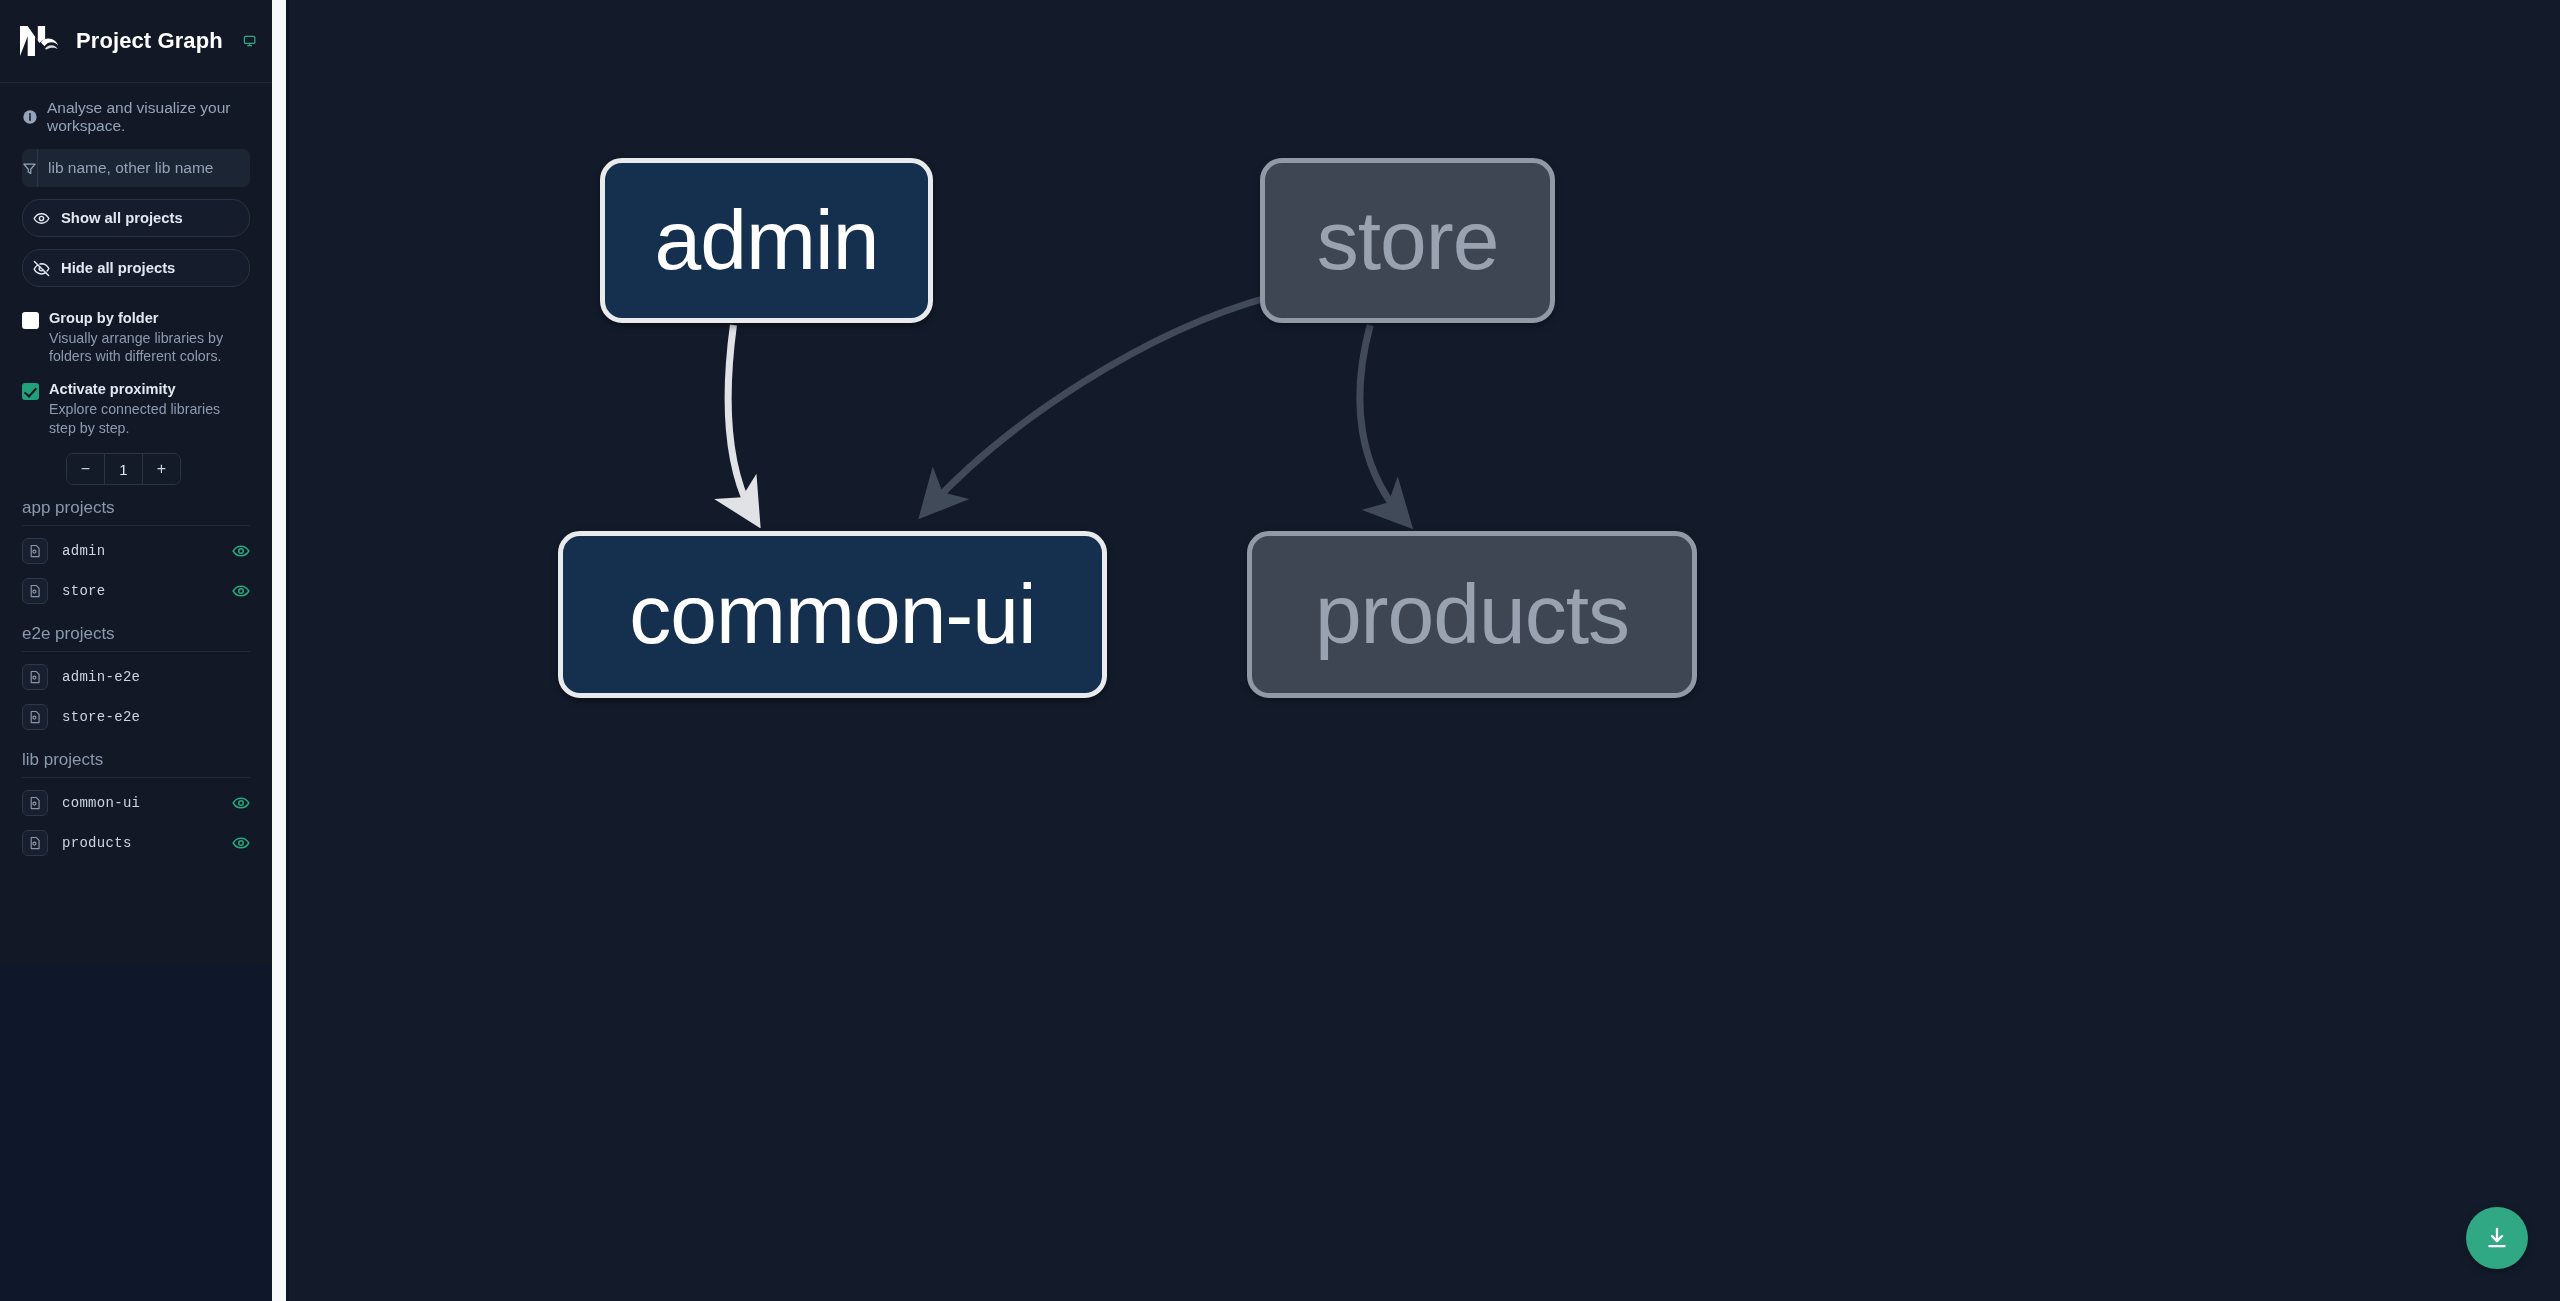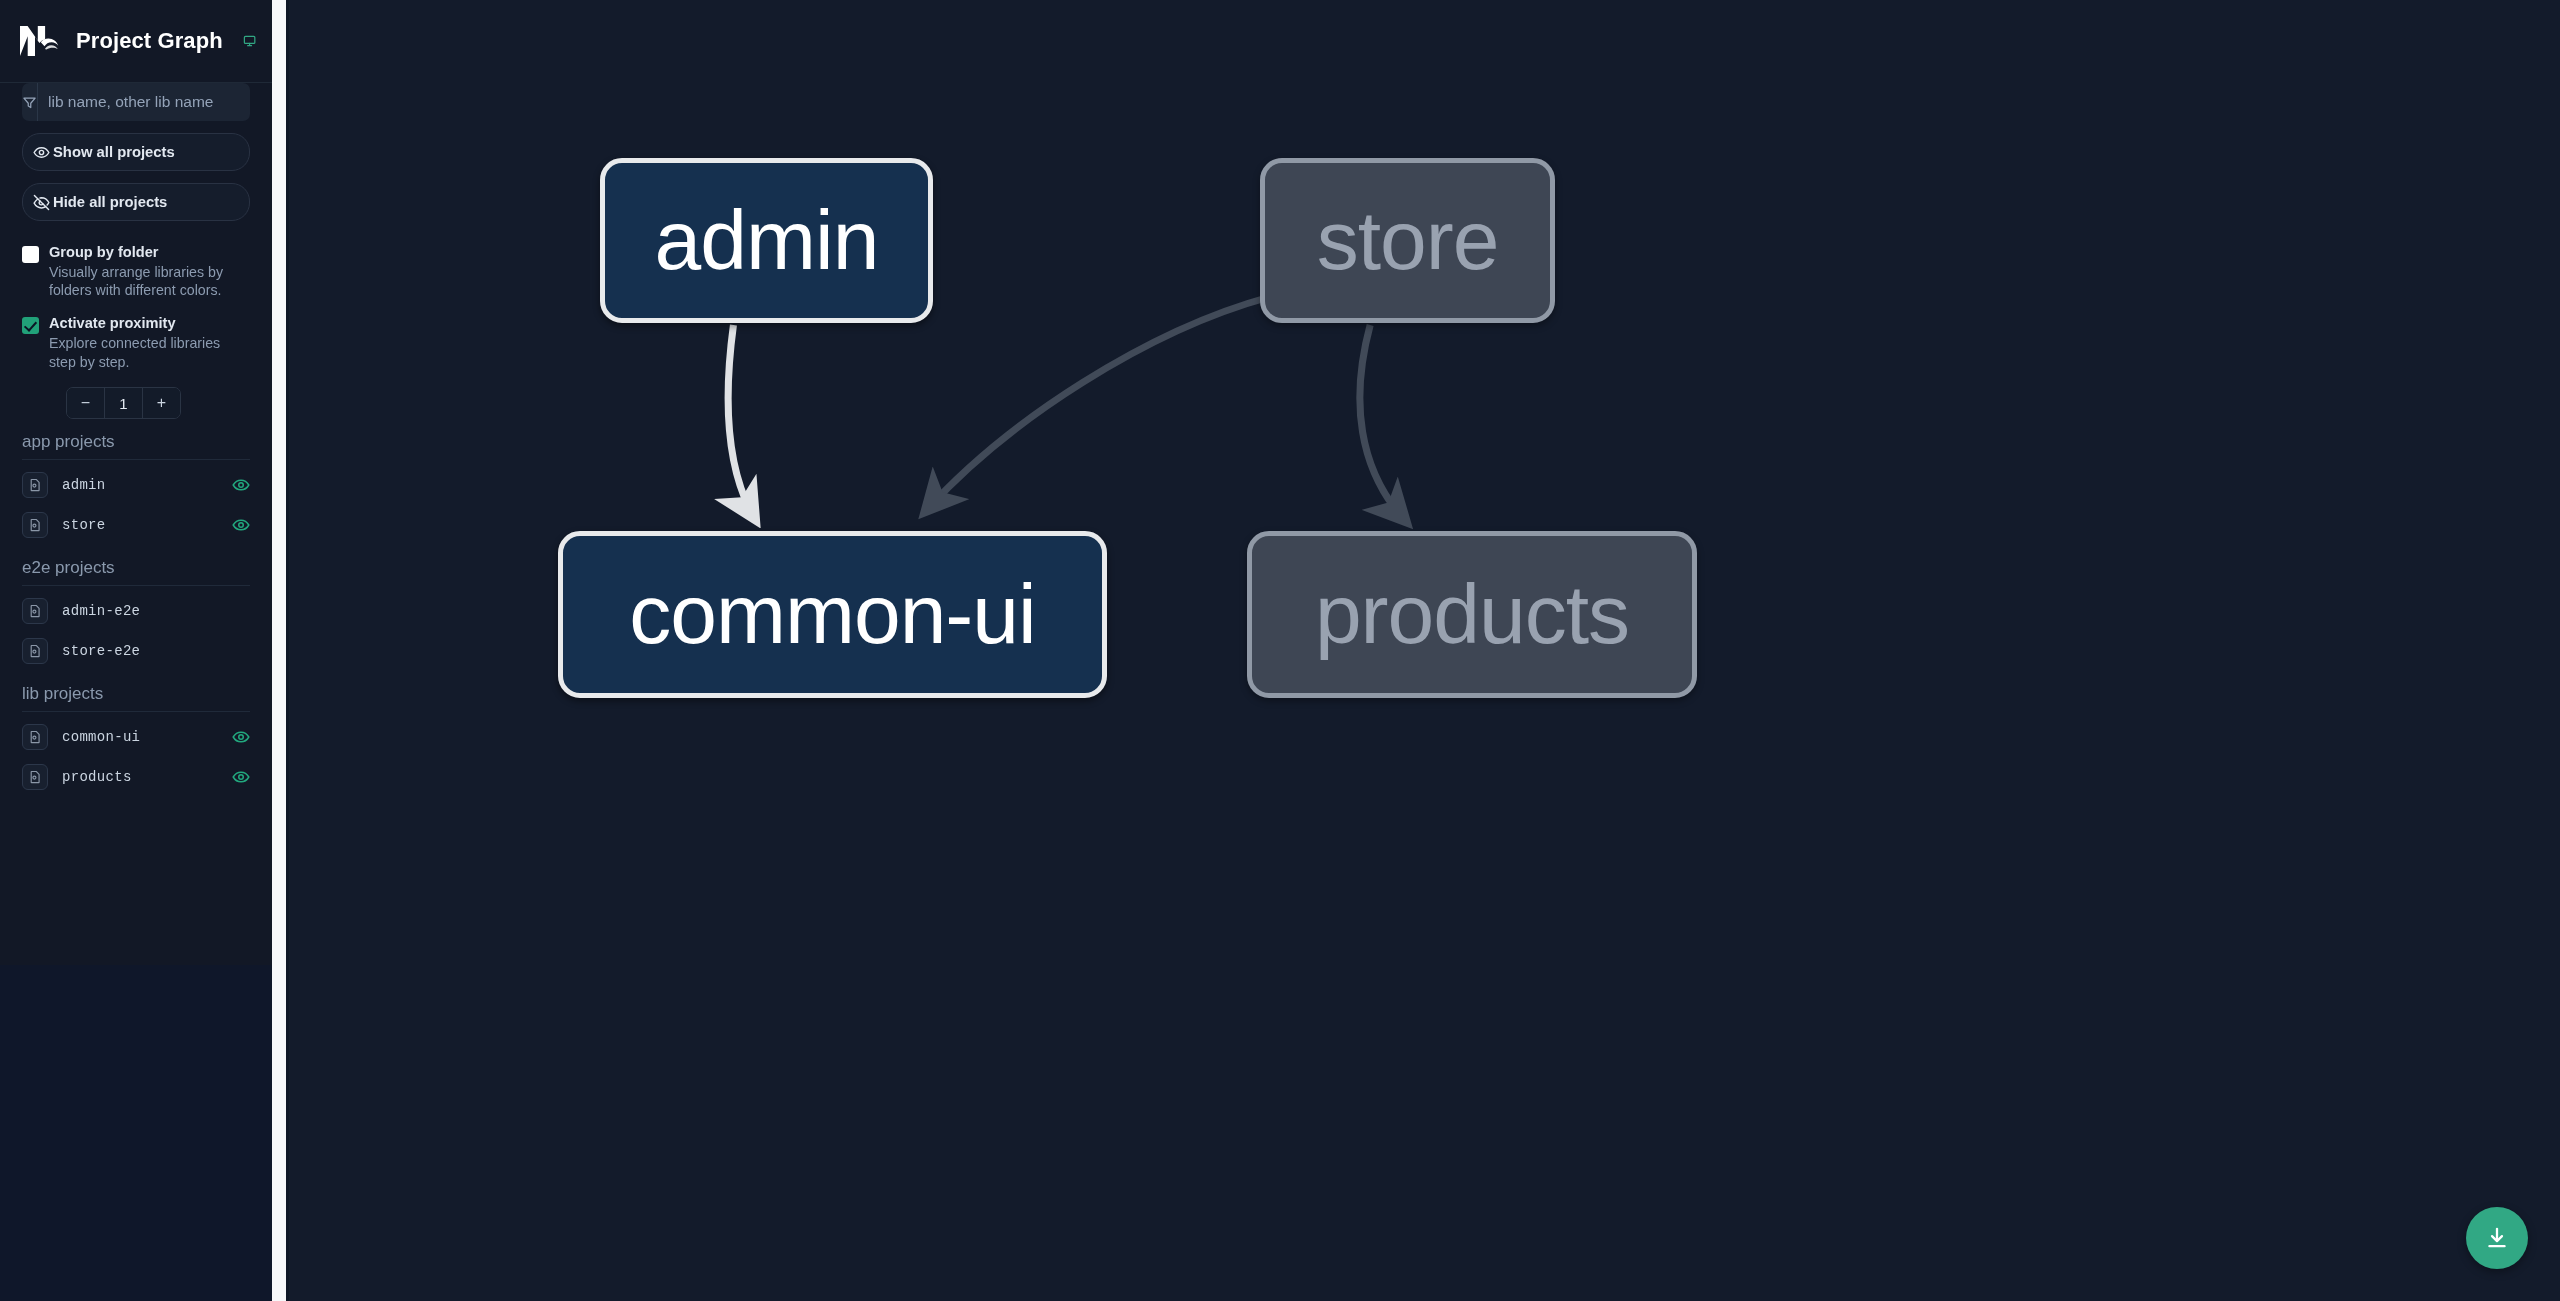--- a/index.html
+++ b/index.html
@@ -77,21 +77,21 @@
     content: ""; position: absolute;
     left: 5px; top: 2px; width: 5px; height: 10px;
     border: solid #0b1424; border-width: 0 2.4px 2.4px 0;
     transform: rotate(42deg);
   }
   .opt-texts { flex: 1 1 auto; }
   .opt-title { color: #e2e8f0; font-size: 14.6px; font-weight: 700; line-height: 1.28; }
   .opt-desc  { color: #8c9bb0; font-size: 14.2px; line-height: 1.32; margin-top: 1px; }
 
   .btn-wide {
-    display: flex; align-items: center; gap: 3px;
+    display: flex; align-items: center; gap: 11px;
     width: 100%; height: 38px;
     background: #151d2c;
     border: 1px solid #293243;
     border-radius: 18px;
     color: #e2e8f0; font-size: 14.8px; font-weight: 700;
     padding: 0 10px;
     margin-top: 12px;
     cursor: pointer;
     font-family: "Liberation Sans", sans-serif;
   }
@@ -196,20 +196,27 @@
         <path fill="#ffffff" d="M24.8 22.3 c1.6 -2.4 4.4 -3.9 7.6 -3.9 c4.7 0 8.4 2.9 9.9 7.3 c-1.6 -2.2 -4 -3.5 -6.6 -3.5 c-3.3 0 -5.7 1.6 -7.2 4.1 l-3.7 -4Z"></path>
         <path fill="#ffffff" d="M28.9 29.1 c1.4 -2.4 3.6 -3.8 6.3 -3.8 c2.9 0 5.2 1.4 6.6 3.8 c-1.8 -1 -3.3 -1.3 -5 -1.3 c-2.4 0 -4.6 .5 -6.3 1.6 Z" opacity=".85"></path>
       </svg>
       <span class="sb-title">Project Graph</span>
       <svg class="monitor-icon" viewBox="0 0 24 24" fill="none" stroke="#31a884" stroke-width="2.2" stroke-linecap="round" stroke-linejoin="round">
         <rect x="2.5" y="3.5" width="19" height="13" rx="2"></rect>
         <path d="M8.5 20.5h7M12 16.5v4"></path>
       </svg>
     </div>
 
+    <div class="sb-tagline">
+      <svg class="info-icon" viewBox="0 0 24 24">
+        <circle cx="12" cy="12" r="10" fill="#94a3b8"></circle>
+        <path d="M12 10.3v6.4M12 7.1v1.6" stroke="#121826" stroke-width="2.4" stroke-linecap="round"></path>
+      </svg>
+      <span>Analyse and visualize your workspace.</span>
+    </div>
 
     <div class="sb-body">
 
       <div class="search-wrap">
         <div class="search-btn">
           <svg class="funnel-icon" viewBox="0 0 24 24" fill="none" stroke="#94a3b8" stroke-width="2" stroke-linecap="round" stroke-linejoin="round">
             <path d="M3 5h18l-7 8.2V20l-4-2.4v-4.4z"></path>
           </svg>
         </div>
         <input class="search-input" type="text" placeholder="lib name, other lib name" style="">

